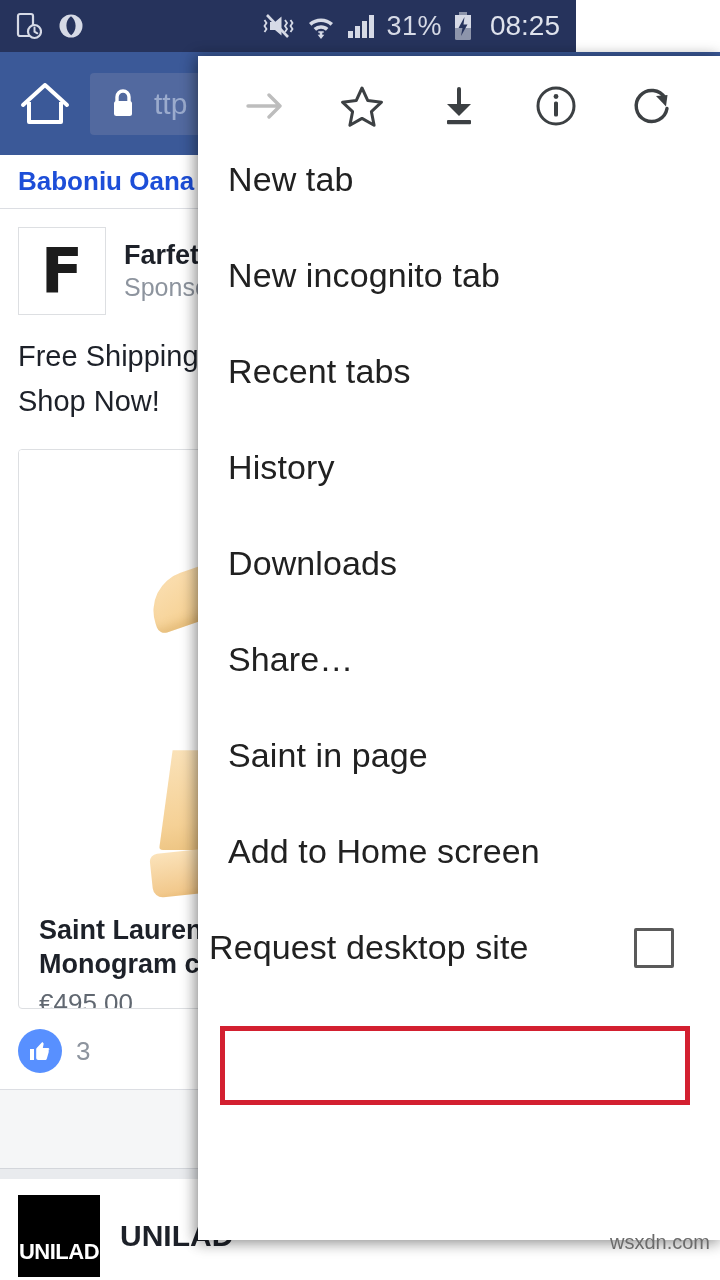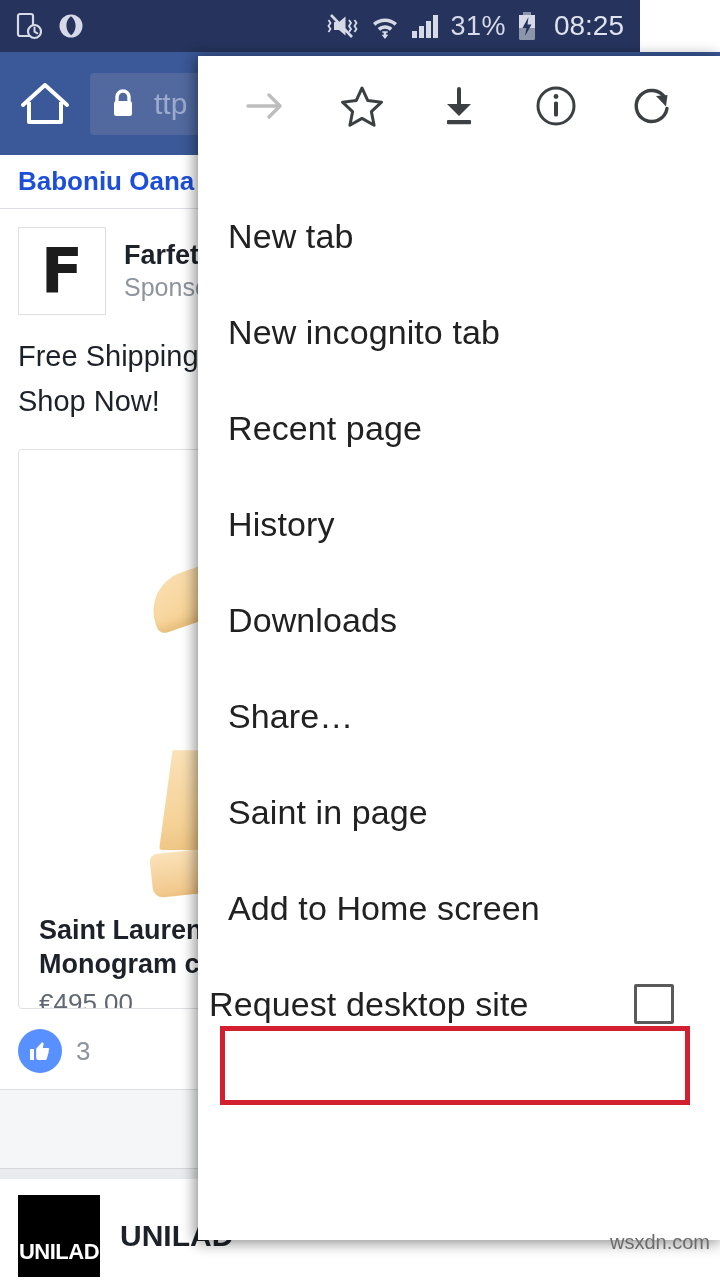--- a/index.html
+++ b/index.html
@@ -5,21 +5,21 @@
   * { margin:0; padding:0; box-sizing:border-box; }
   html,body { width:720px; height:1280px; overflow:hidden; }
   body {
     font-family:"Liberation Sans", sans-serif;
     background:#ffffff;
     position:relative;
   }
 
   
   .status-bar {
-    position:absolute; left:0; top:0; width:640px; height:52px;
+    position:absolute; left:0; top:0; width:576px; height:52px;
     background:#26335c;
     display:flex; align-items:center;
     padding:0 16px;
   }
   .sb-left { display:flex; align-items:center; gap:16px; }
   .sb-right { margin-left:auto; display:flex; align-items:center; gap:10px; }
   .sb-icon { display:flex; align-items:center; justify-content:center; }
   .sb-text {
     color:#d6dae6; font-size:27px; letter-spacing:0.5px;
     font-family:"Liberation Sans", sans-serif;
@@ -161,21 +161,21 @@
   }
   .menu-icons {
     height:100px; display:flex; align-items:center;
     padding:0 34px; gap:0; justify-content:space-between;
   }
   .menu-icon-btn {
     width:66px; height:66px; display:flex; align-items:center; justify-content:center;
   }
   .menu-list { padding-top:4px; }
   .menu-item {
-    height:96px; display:flex; align-items:flex-end;
+    height:96px; display:flex; align-items:flex-start;
     padding:0 30px; position:relative;
   }
   .menu-item-label {
     font-size:34px; color:#212121; letter-spacing:0.1px;
     font-family:"Liberation Sans", sans-serif; white-space:nowrap;
   }
   .menu-item.with-check { justify-content:space-between;padding-left:11px; }
   .check-box {
     width:40px; height:40px; border:3px solid #5a5a5a; border-radius:2px;
     background:#fff; margin-right:16px;
@@ -373,21 +373,21 @@
     <div class="menu-item">
       <span class="menu-item-label">New tab</span>
     </div>
 
     <div class="menu-item">
       <span class="menu-item-label">New incognito tab</span>
     </div>
 
 
     <div class="menu-item">
-      <span class="menu-item-label">Recent page</span>
+      <span class="menu-item-label">Recent tabs</span>
     </div>
 
     <div class="menu-item">
       <span class="menu-item-label">History</span>
     </div>
 
     <div class="menu-item">
       <span class="menu-item-label">Downloads</span>
     </div>
 

